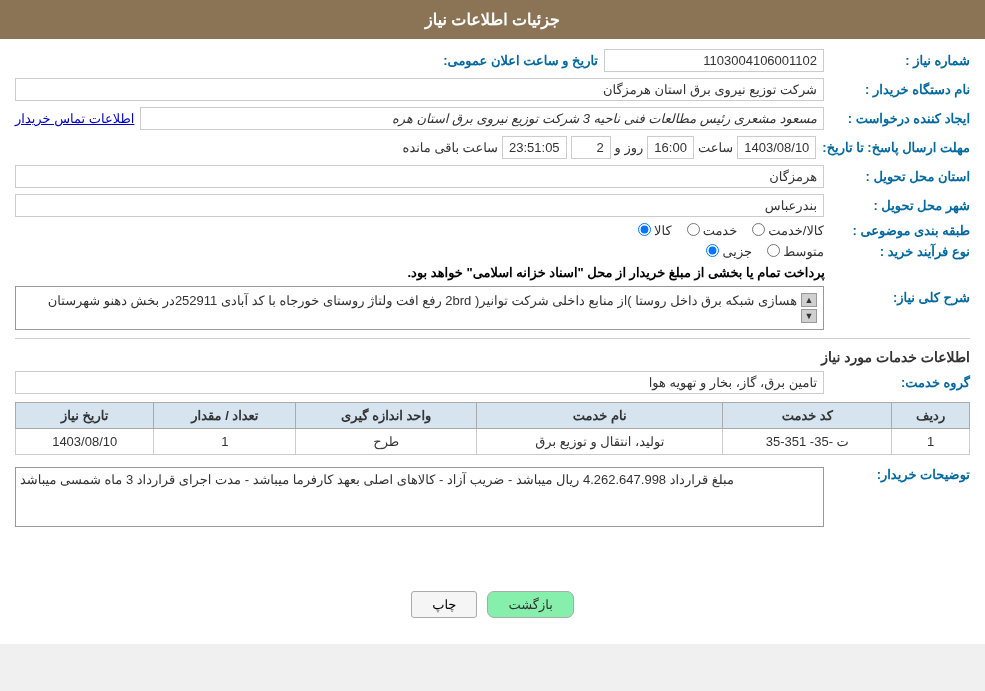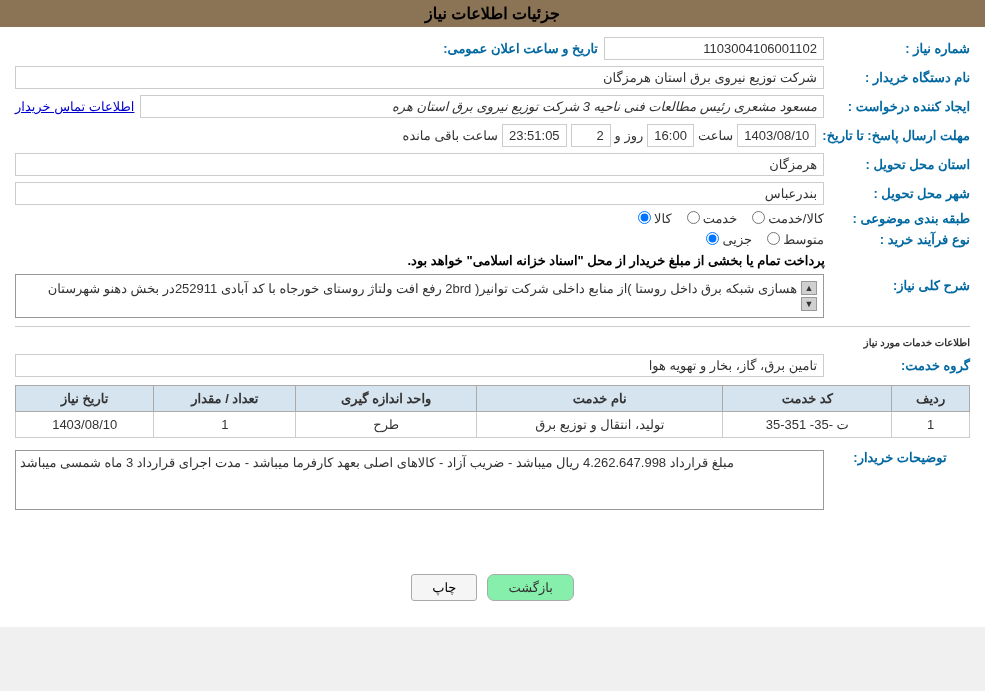--- a/index.html
+++ b/index.html
@@ -10,23 +10,23 @@
       direction: rtl;
       color: #333;
     }
     .page-wrapper {
       width: 985px;
       margin: 0 auto;
       background: #fff;
     }
     .header {
       background: #8B7355;
-      color: #000000;
+      color: #ffffff;
       text-align: center;
-      padding: 4px;
+      padding: 10px;
       font-size: 16px;
       font-weight: bold;
     }
     .content {
       padding: 10px 15px;
     }
     .info-row {
       display: flex;
       align-items: center;
       margin-bottom: 6px;
@@ -59,21 +59,21 @@
       flex: 1;
     }
     .date-box {
       border: 1px solid #ccc;
       background: #fff;
       padding: 3px 6px;
       min-height: 22px;
     }
     .section-title {
       font-weight: bold;
-      font-size: 10px;
+      font-size: 14px;
       margin: 10px 0 6px 0;
       color: #333;
     }
     .radio-group {
       display: flex;
       gap: 15px;
       align-items: center;
       direction: rtl;
     }
     .radio-item {
@@ -297,21 +297,21 @@
             <td>ت -35- 351-35</td>
             <td>تولید، انتقال و توزیع برق</td>
             <td>طرح</td>
             <td>1</td>
             <td>1403/08/10</td>
           </tr>
         </tbody>
     </table>
 
     <div class="info-row" style="align-items:flex-start; margin-top:8px;">
-      <span class="label" style="padding-top:4px;text-align:center;">توضیحات خریدار:</span>
+      <span class="label" style="padding-top:4px;">توضیحات خریدار:</span>
       <div class="notes-box" style="flex:1;">مبلغ قرارداد 4.262.647.998 ریال میباشد - ضریب آزاد - کالاهای اصلی بعهد کارفرما میباشد - مدت اجرای قرارداد 3 ماه شمسی میباشد</div>
     </div>
 
     <div class="footer-buttons">
       <button class="btn btn-back">بازگشت</button>
       <button class="btn btn-print">چاپ</button>
     </div>
   </div>
 </div>
 

